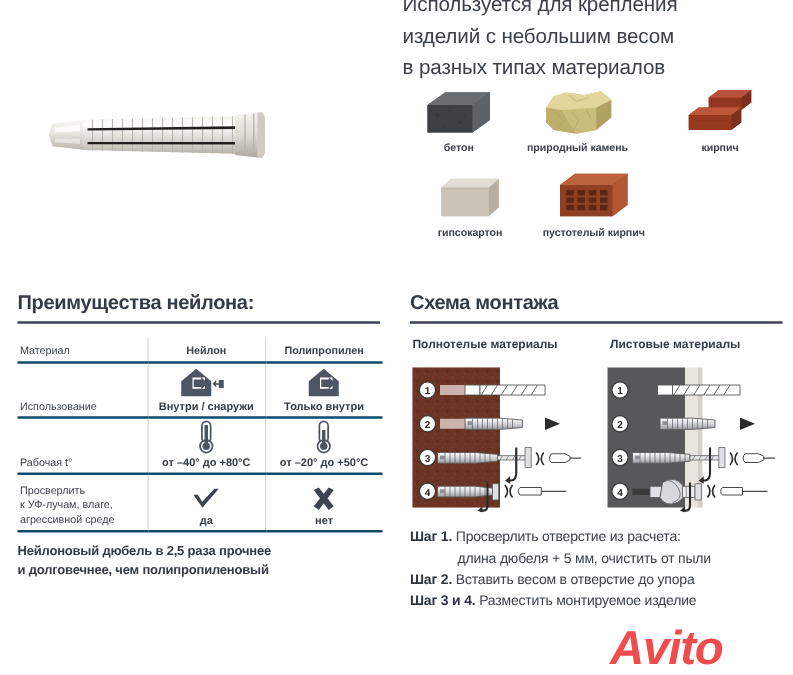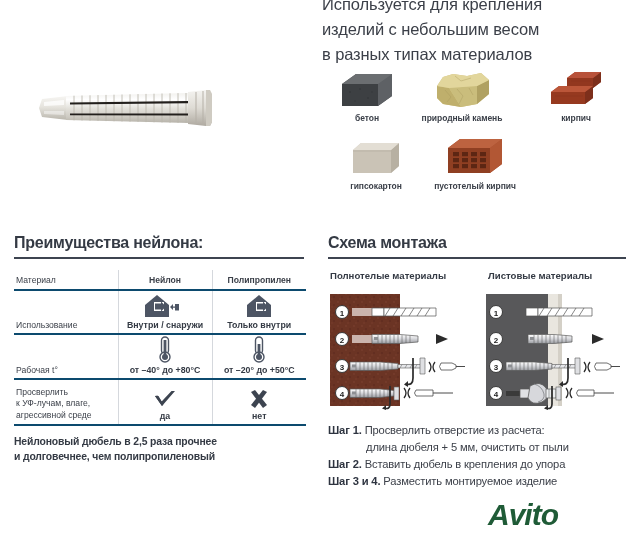--- a/index.html
+++ b/index.html
@@ -106,21 +106,21 @@
     font-size:11.2px; line-height:17px; color:#3c4049;
     letter-spacing:-0.15px;
   }
   .steps .ln { display:block; white-space:nowrap; }
   .steps b { font-weight:700; color:#2e3440; }
   .steps .ind { padding-left:38px; }
 
   
   .wm {
     position:absolute; left:488px; top:498px;
-    font-size:30px; font-weight:700; color:#14532d;
+    font-size:38px; font-weight:700; color:#ef4444;
     letter-spacing:-1px; font-style:italic;
     pointer-events:none; user-select:none;
     opacity:0.95;
   }
 </style>
 </head>
 <body>
 
 <div class="page">
 
@@ -618,20 +618,20 @@
             <path d="M88 96 Q84 101 88 106" stroke="#2b2b2b" stroke-width="1.3" fill="none"></path>
             <path d="M94 98 L110 98 L110 104 L94 104 Q91 101 94 98 Z" fill="#ffffff" stroke="#4a4a4a" stroke-width="0.8"></path>
             <line x1="110" y1="101" x2="130" y2="101" stroke="#4a4a4a" stroke-width="1"></line>
           </svg>
         </div>
       </div>
 
       <div class="steps">
         <span class="ln"><b>Шаг 1.</b><span> Просверлить отверстие из расчета:</span></span>
         <span class="ln ind">длина дюбеля + 5 мм, очистить от пыли</span>
-        <span class="ln"><b>Шаг 2.</b><span> Вставить дюбель в крепления до упора</span></span>
+        <span class="ln"><b>Шаг 2.</b><span> Вставить весом в отверстие до упора</span></span>
         <span class="ln"><b>Шаг 3 и 4.</b><span> Разместить монтируемое изделие</span></span>
       </div>
     </div>
   </div>
 
   <div class="wm">Avito</div>
 </div>
 
 </body></html>

